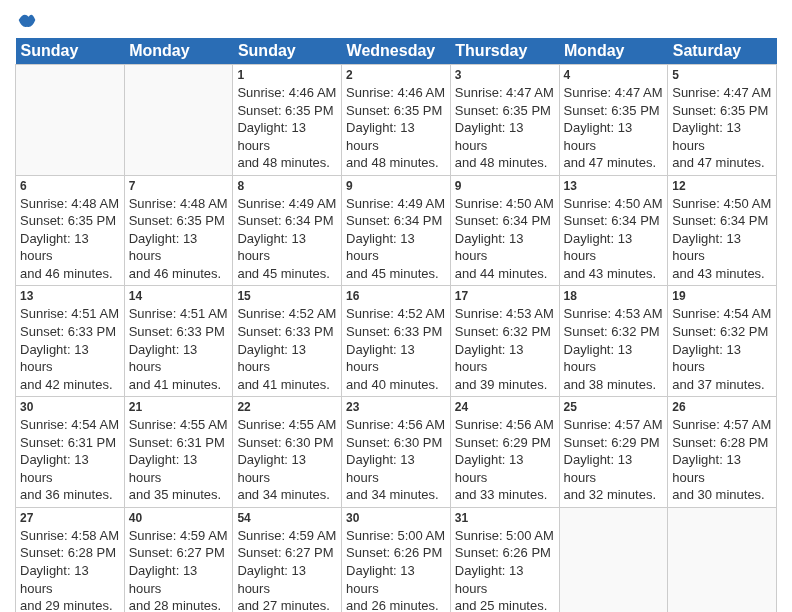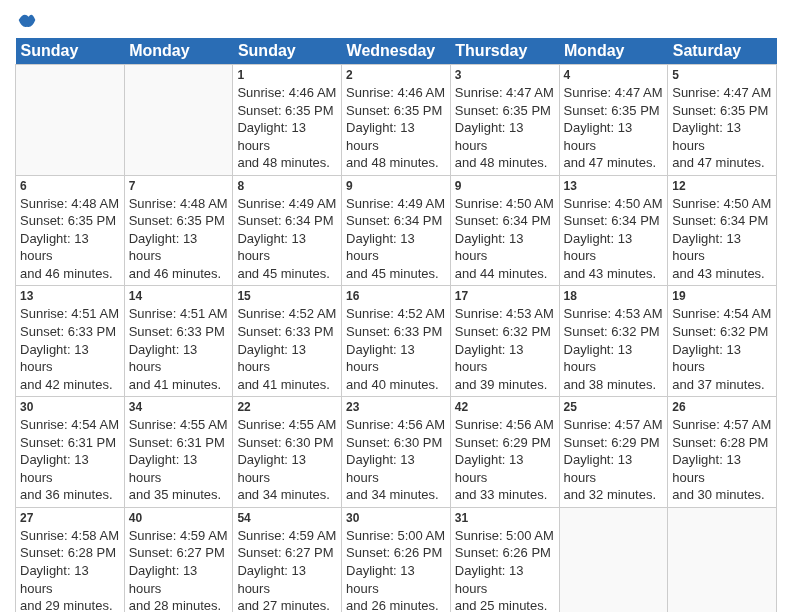--- a/index.html
+++ b/index.html
@@ -211,33 +211,33 @@
             <span class="day-number">19</span>
             <div class="day-info">Sunrise: 4:54 AM<br>Sunset: 6:32 PM<br>Daylight: 13 hours<br>and 37 minutes.</div>
           </td>
         </tr>
         <tr>
           <td>
             <span class="day-number">30</span>
             <div class="day-info">Sunrise: 4:54 AM<br>Sunset: 6:31 PM<br>Daylight: 13 hours<br>and 36 minutes.</div>
           </td>
           <td>
-            <span class="day-number">34</span>
+            <span class="day-number">21</span>
             <div class="day-info">Sunrise: 4:55 AM<br>Sunset: 6:31 PM<br>Daylight: 13 hours<br>and 35 minutes.</div>
           </td>
           <td>
             <span class="day-number">22</span>
             <div class="day-info">Sunrise: 4:55 AM<br>Sunset: 6:30 PM<br>Daylight: 13 hours<br>and 34 minutes.</div>
           </td>
           <td>
             <span class="day-number">23</span>
             <div class="day-info">Sunrise: 4:56 AM<br>Sunset: 6:30 PM<br>Daylight: 13 hours<br>and 34 minutes.</div>
           </td>
           <td>
-            <span class="day-number">42</span>
+            <span class="day-number">24</span>
             <div class="day-info">Sunrise: 4:56 AM<br>Sunset: 6:29 PM<br>Daylight: 13 hours<br>and 33 minutes.</div>
           </td>
           <td>
             <span class="day-number">25</span>
             <div class="day-info">Sunrise: 4:57 AM<br>Sunset: 6:29 PM<br>Daylight: 13 hours<br>and 32 minutes.</div>
           </td>
           <td>
             <span class="day-number">26</span>
             <div class="day-info">Sunrise: 4:57 AM<br>Sunset: 6:28 PM<br>Daylight: 13 hours<br>and 30 minutes.</div>
           </td>

